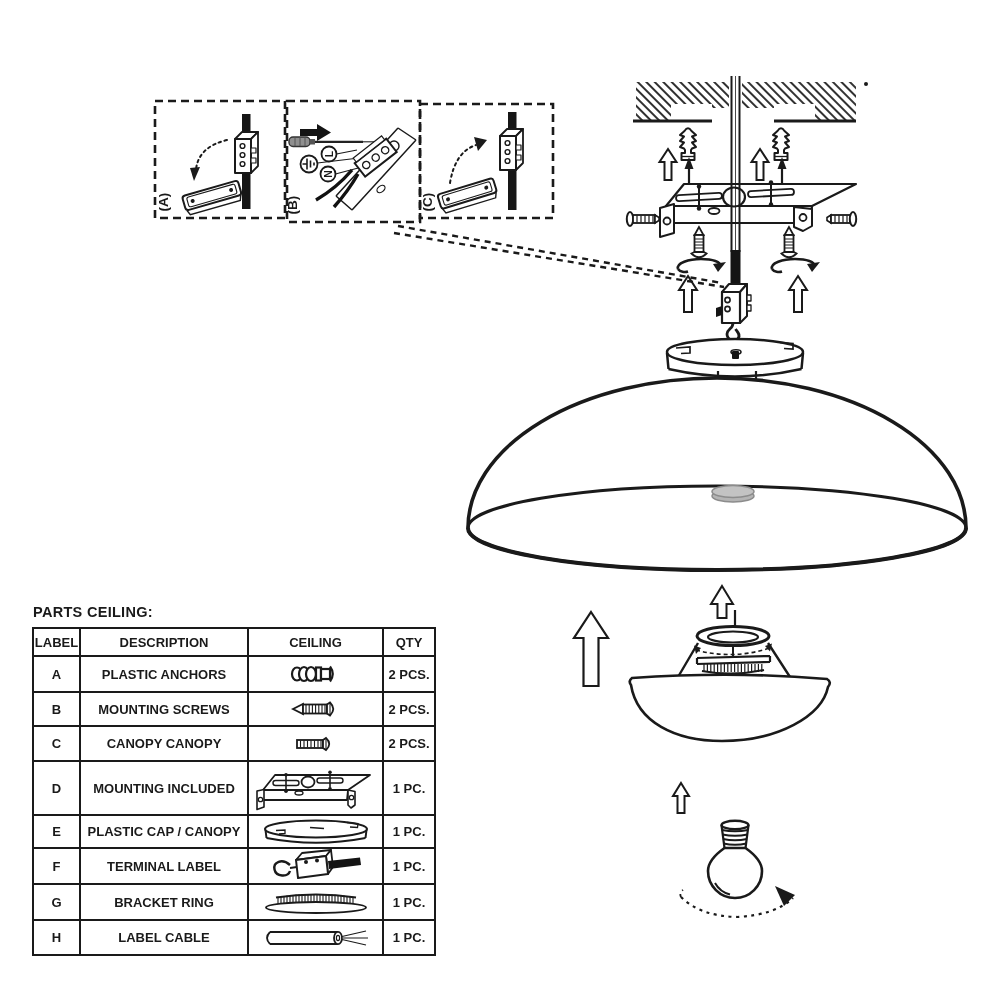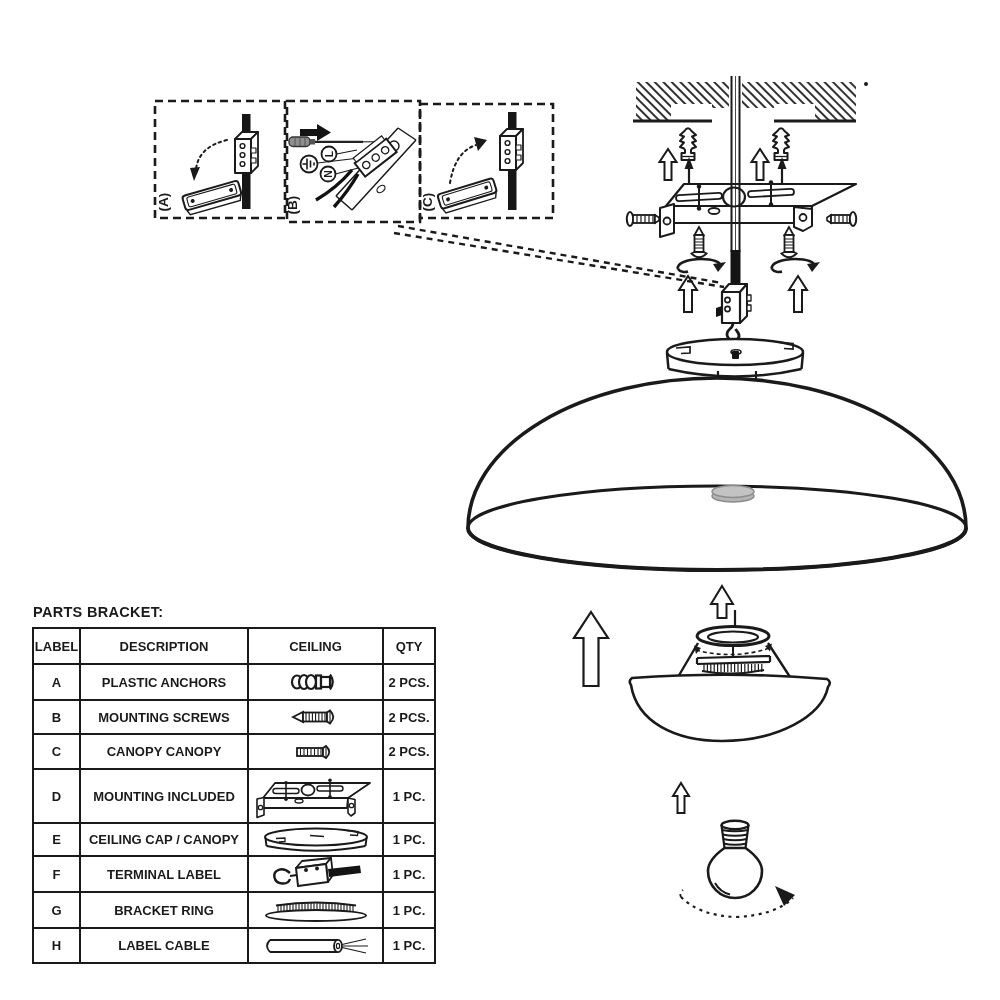--- a/index.html
+++ b/index.html
@@ -5,21 +5,21 @@
   html,body{margin:0;padding:0;background:#fff;}
   body{width:1000px;height:1000px;position:relative;font-family:"Liberation Sans",sans-serif;color:#1a1a1a;}
   #diagram{position:absolute;left:0;top:0;width:1000px;height:1000px;}
   .parts-title{position:absolute;left:33px;top:604px;font-size:14.5px;font-weight:bold;letter-spacing:.3px;}
   table.parts{position:absolute;left:32px;top:627px;border-collapse:collapse;table-layout:fixed;}
   table.parts td,table.parts th{border:2px solid #1a1a1a;text-align:center;vertical-align:middle;
     font-weight:bold;font-size:13px;padding:0;background:#fff;}
   table.parts th{font-size:13px;}
   td.qty{font-size:12px;}
   td.desc{font-size:12.5px;}
-  tr.h28{height:36px}tr.h36{height:36px}tr.h34{height:34px}tr.h35{height:35px}
+  tr.h28{height:28px}tr.h36{height:36px}tr.h34{height:34px}tr.h35{height:35px}
   tr.h54{height:54px}tr.h33{height:33px}
   td.pic svg{display:block;margin:0 auto;}
   svg text{font-family:"Liberation Sans",sans-serif;font-weight:bold;fill:#1a1a1a;}
 </style>
 </head>
 <body>
 
 <svg id="diagram" viewBox="0 0 1000 1000">
   <defs>
     <pattern id="hatch" patternUnits="userSpaceOnUse" width="6" height="6" patternTransform="rotate(-45)">
@@ -276,21 +276,21 @@
       <circle cx="447" cy="193.5" r="2" fill="#1a1a1a"></circle>
       <circle cx="487" cy="193.5" r="2" fill="#1a1a1a"></circle>
       <path d="M439,201 L441,206 L493,206 L495,201" fill="none" stroke="#1a1a1a" stroke-width="1.4"></path>
     </g>
     <path d="M450,183 Q455,152 476,145" stroke="#1a1a1a" stroke-width="2" fill="none" stroke-dasharray="2.5,3.5" stroke-linecap="round"></path>
     <polygon points="487,140 474,137 478,151" fill="#1a1a1a"></polygon>
     <text x="432" y="202" font-size="13.5" text-anchor="middle" transform="rotate(-90 432 202)">(C)</text>
   </g>
 </svg>
 
-<div class="parts-title">PARTS BRACKET:</div>
+<div class="parts-title">PARTS CEILING:</div>
 
 <table class="parts">
   <colgroup>
       <col style="width:47px">
       <col style="width:168px">
       <col style="width:135px">
       <col style="width:52px">
     </colgroup>
   <thead>
     <tr class="h28">
@@ -371,21 +371,21 @@
               <circle cx="75" cy="24.7" r="1.8" fill="#1a1a1a" stroke="none"></circle>
             <ellipse cx="53" cy="18" rx="6.5" ry="5.5" stroke-width="1.8"></ellipse>
             <ellipse cx="44" cy="29" rx="4" ry="2" stroke-width="1.3"></ellipse>
           </g>
         </svg>
       </td>
       <td class="qty">1 PC.</td>
     </tr>
     <tr class="h33">
       <td>E</td>
-      <td class="desc">CEILING CAP / CANOPY</td>
+      <td class="desc">PLASTIC CAP / CANOPY</td>
       <td class="pic">
         <svg width="110" height="30" viewBox="0 0 110 30">
           <g stroke="#1a1a1a" fill="#fff">
             <ellipse cx="55" cy="12" rx="51" ry="8.5" stroke-width="2"></ellipse>
             <path d="M4.5,13 L5.5,21 M105.5,13 L104.5,21" stroke-width="2"></path>
             <path d="M5.5,21 Q55,30.5 104.5,21" stroke-width="2" fill="none"></path>
             <path d="M86,5.5 L97,6.5 L96.5,10.5 L89,10" stroke-width="1.3" fill="none"></path>
             <path d="M15,13.5 L24,13 L24,16.5 L18,16.8" stroke-width="1.3" fill="none"></path>
             <line x1="49" y1="10.5" x2="63" y2="11.5" stroke-width="1.6"></line>
           </g>

